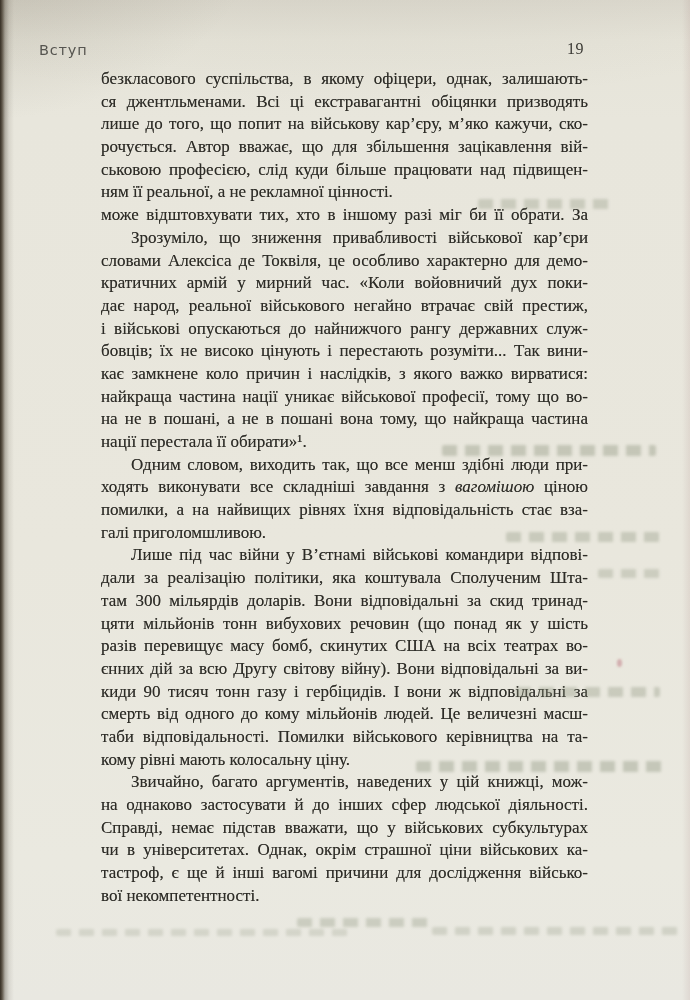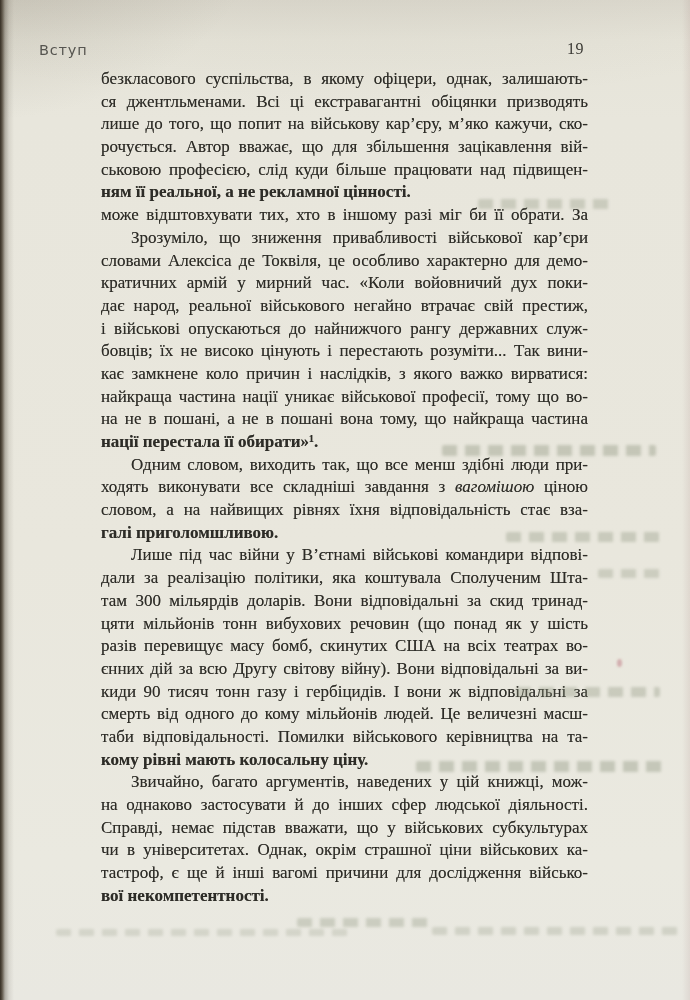--- a/index.html
+++ b/index.html
@@ -34,21 +34,21 @@
   }
   .body-text{
     position:absolute;left:57px;top:68px;width:531px;
     font-size:17px;line-height:22.7px;color:#2d2c27;
     text-shadow:0 0 0.5px rgba(45,44,39,0.55);
   }
   .line{
     text-align:justify;text-align-last:justify;
     height:22.7px;overflow:visible;white-space:normal;margin-left:44px;
   }
-  .line.last{text-align-last:left;font-weight:bold;}
+  .line.last{text-align-last:left;}
   .line.indent{padding-left:30px;}
   .line i{font-style:italic;}
   
   .ghost{
     position:absolute;border-radius:2px;
     background:repeating-linear-gradient(90deg, rgba(143,150,128,0.8) 0px, rgba(143,150,128,0.8) 15px, rgba(143,150,128,0) 15px, rgba(143,150,128,0) 23px);
     filter:blur(1.4px);
   }
   .speck{
     position:absolute;border-radius:50%;
@@ -81,21 +81,21 @@
       <div class="line">кратичних армій у мирний час. «Коли войовничий дух поки-</div>
       <div class="line">дає народ, реальної військового негайно втрачає свій престиж,</div>
       <div class="line">і військові опускаються до найнижчого рангу державних служ-</div>
       <div class="line">бовців; їх не високо цінують і перестають розуміти... Так вини-</div>
       <div class="line">кає замкнене коло причин і наслідків, з якого важко вирватися:</div>
       <div class="line">найкраща частина нації уникає військової професії, тому що во-</div>
       <div class="line">на не в пошані, а не в пошані вона тому, що найкраща частина</div>
       <div class="line last">нації перестала її обирати»¹.</div>
       <div class="line indent">Одним словом, виходить так, що все менш здібні люди при-</div>
       <div class="line">ходять виконувати все складніші завдання з <i>вагомішою</i> ціною</div>
-      <div class="line">словом, а на найвищих рівнях їхня відповідальність стає вза-</div>
+      <div class="line">помилки, а на найвищих рівнях їхня відповідальність стає вза-</div>
       <div class="line last">галі приголомшливою.</div>
       <div class="line indent">Лише під час війни у В’єтнамі військові командири відпові-</div>
       <div class="line">дали за реалізацію політики, яка коштувала Сполученим Шта-</div>
       <div class="line">там 300 мільярдів доларів. Вони відповідальні за скид тринад-</div>
       <div class="line">цяти мільйонів тонн вибухових речовин (що понад як у шість</div>
       <div class="line">разів перевищує масу бомб, скинутих США на всіх театрах во-</div>
       <div class="line">єнних дій за всю Другу світову війну). Вони відповідальні за ви-</div>
       <div class="line">киди 90 тисяч тонн газу і гербіцидів. І вони ж відповідальні за</div>
       <div class="line">смерть від одного до кому мільйонів людей. Це величезні масш-</div>
       <div class="line">таби відповідальності. Помилки військового керівництва на та-</div>

